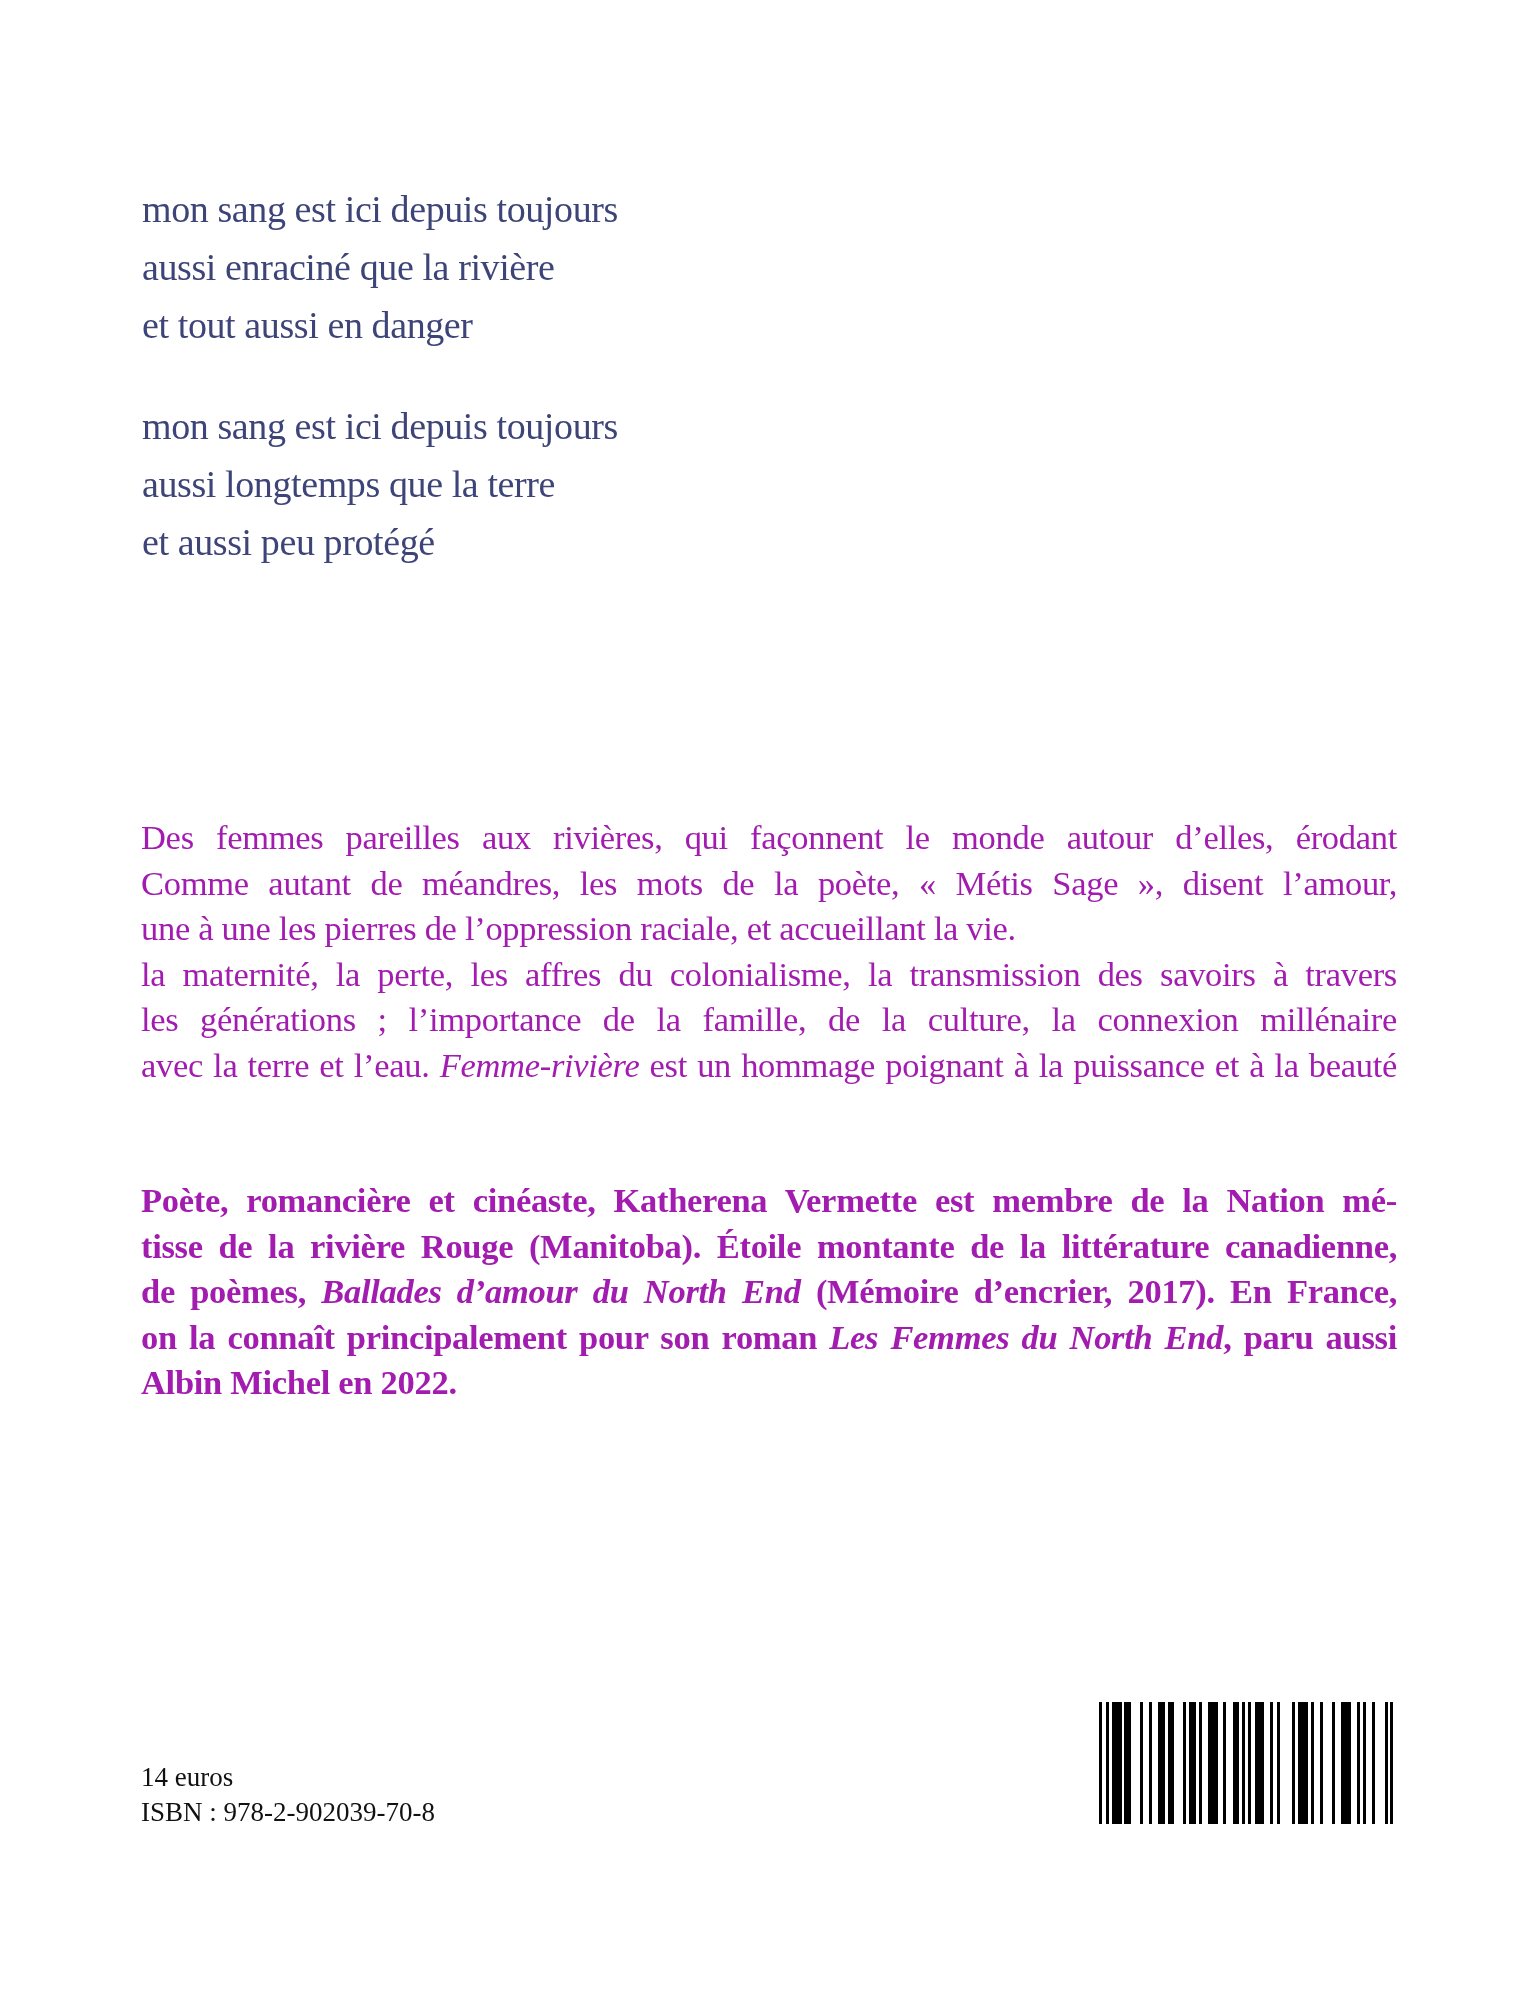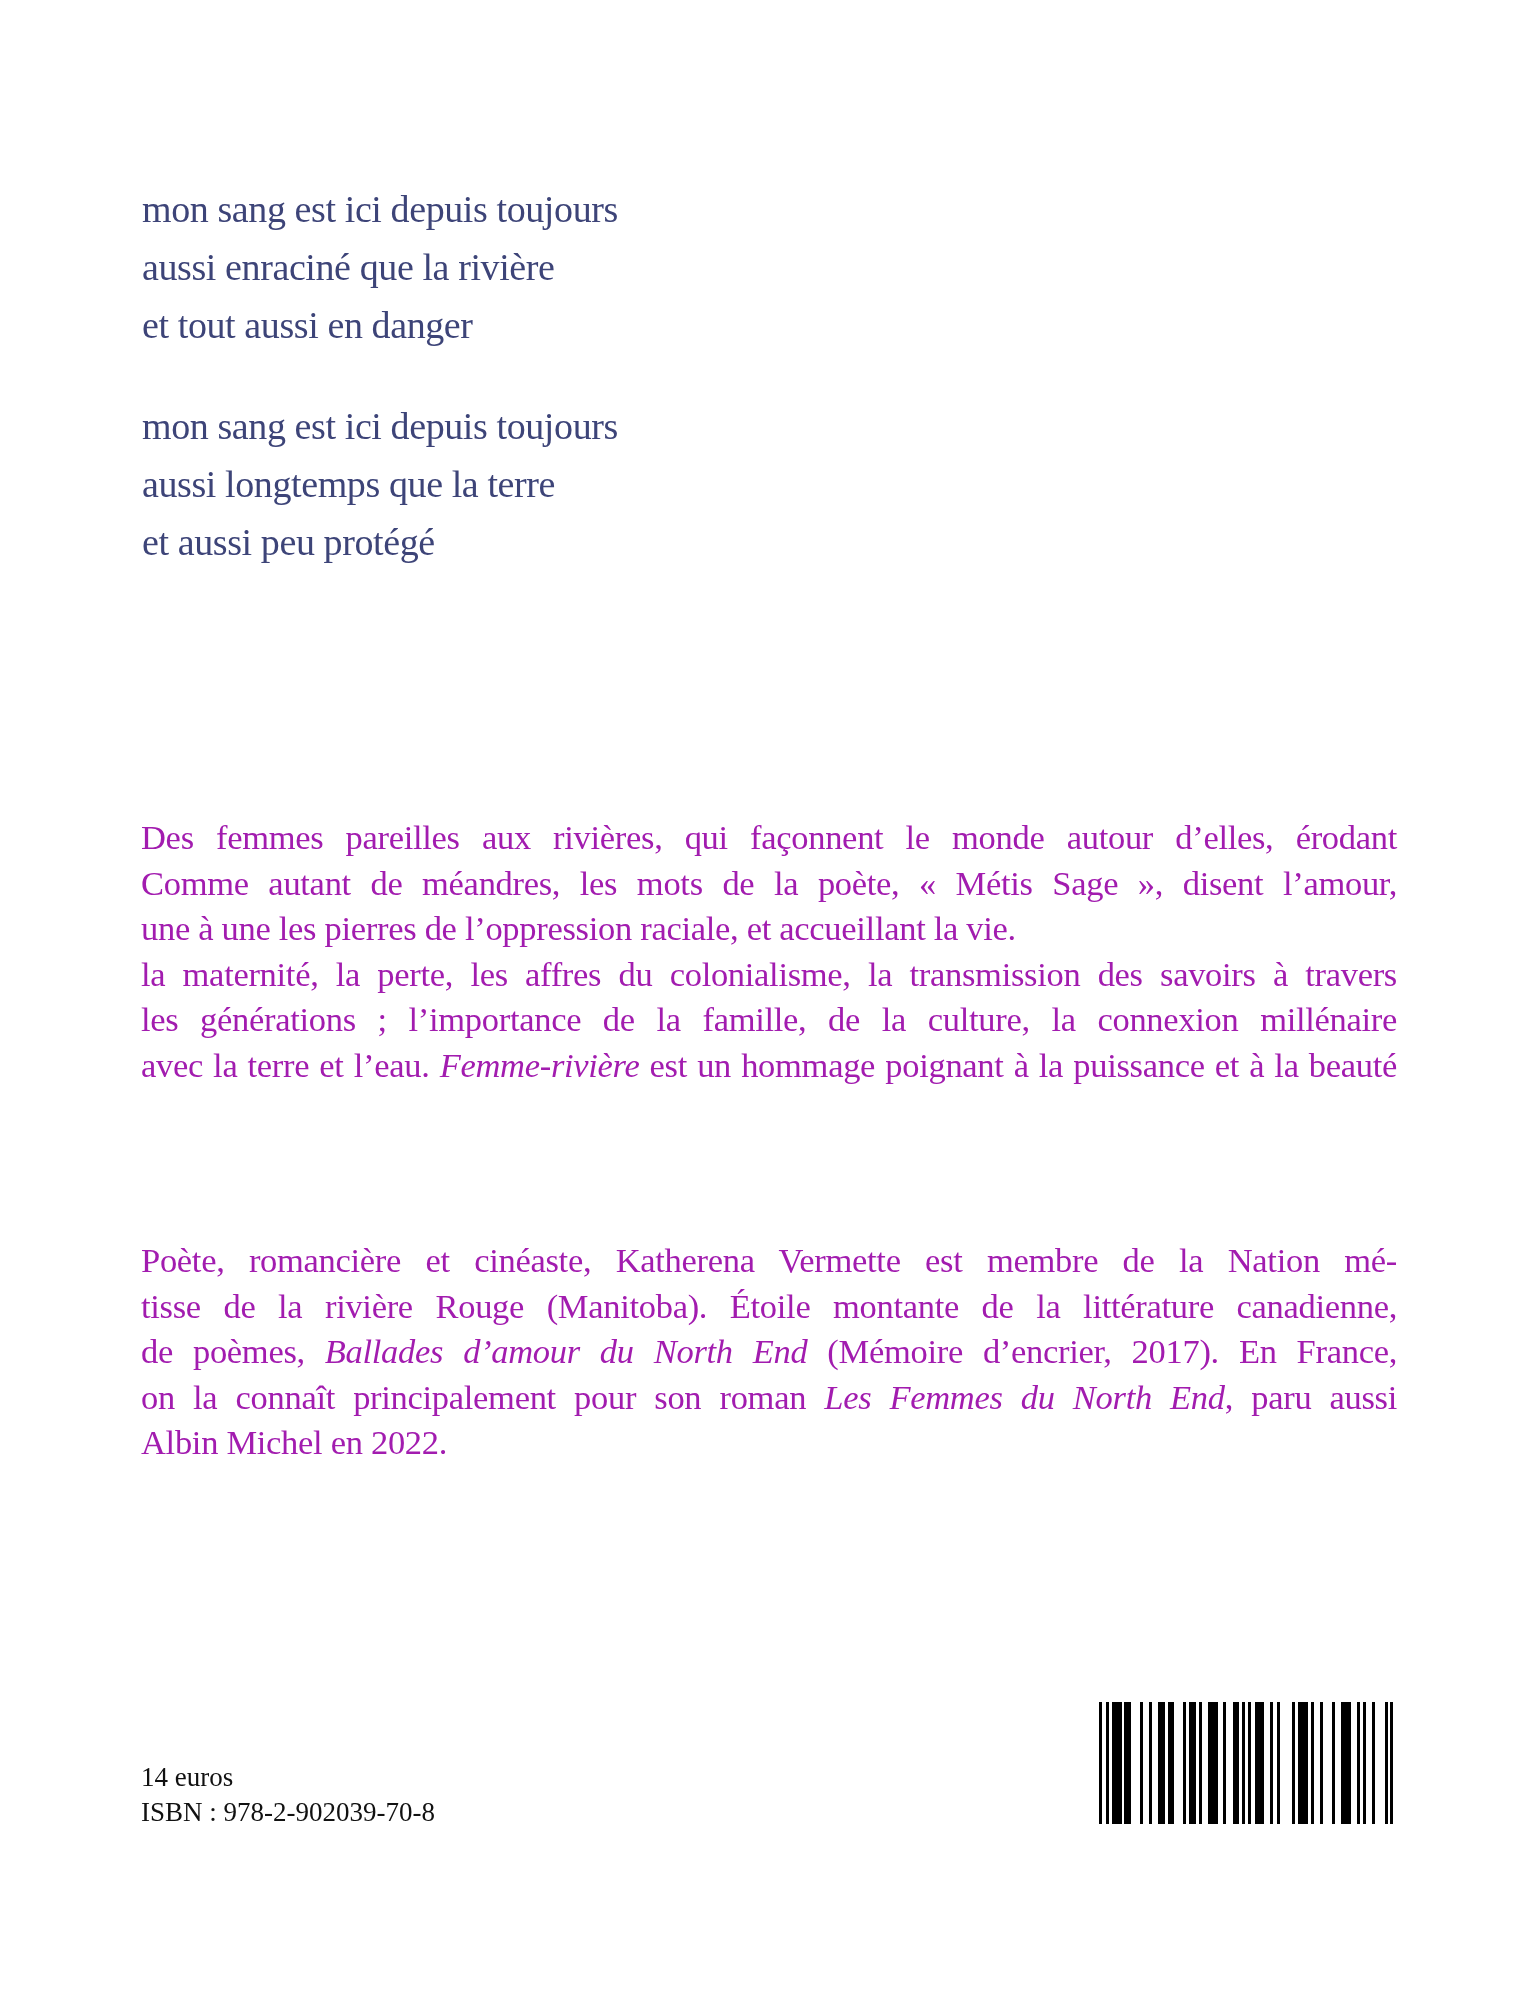--- a/index.html
+++ b/index.html
@@ -34,21 +34,21 @@
       color: #a21caf;
       font-size: 34.5px;
       line-height: 45.5px;
       text-align: justify;
       text-align-last: left;
       letter-spacing: -0.3px;
     }
     .prose .l { display: block; text-align: justify; text-align-last: justify; }
     .prose .l.last { text-align-last: left; }
     #blurb { top: 815px; }
-    #bio { top: 1238px; }
+    #bio { top: 1178px; font-weight: bold; }
     em { font-style: italic; }
 
     .footer-info {
       position: absolute;
       left: 141px;
       top: 1760px;
       font-size: 27px;
       line-height: 35px;
       color: #111111;
     }

